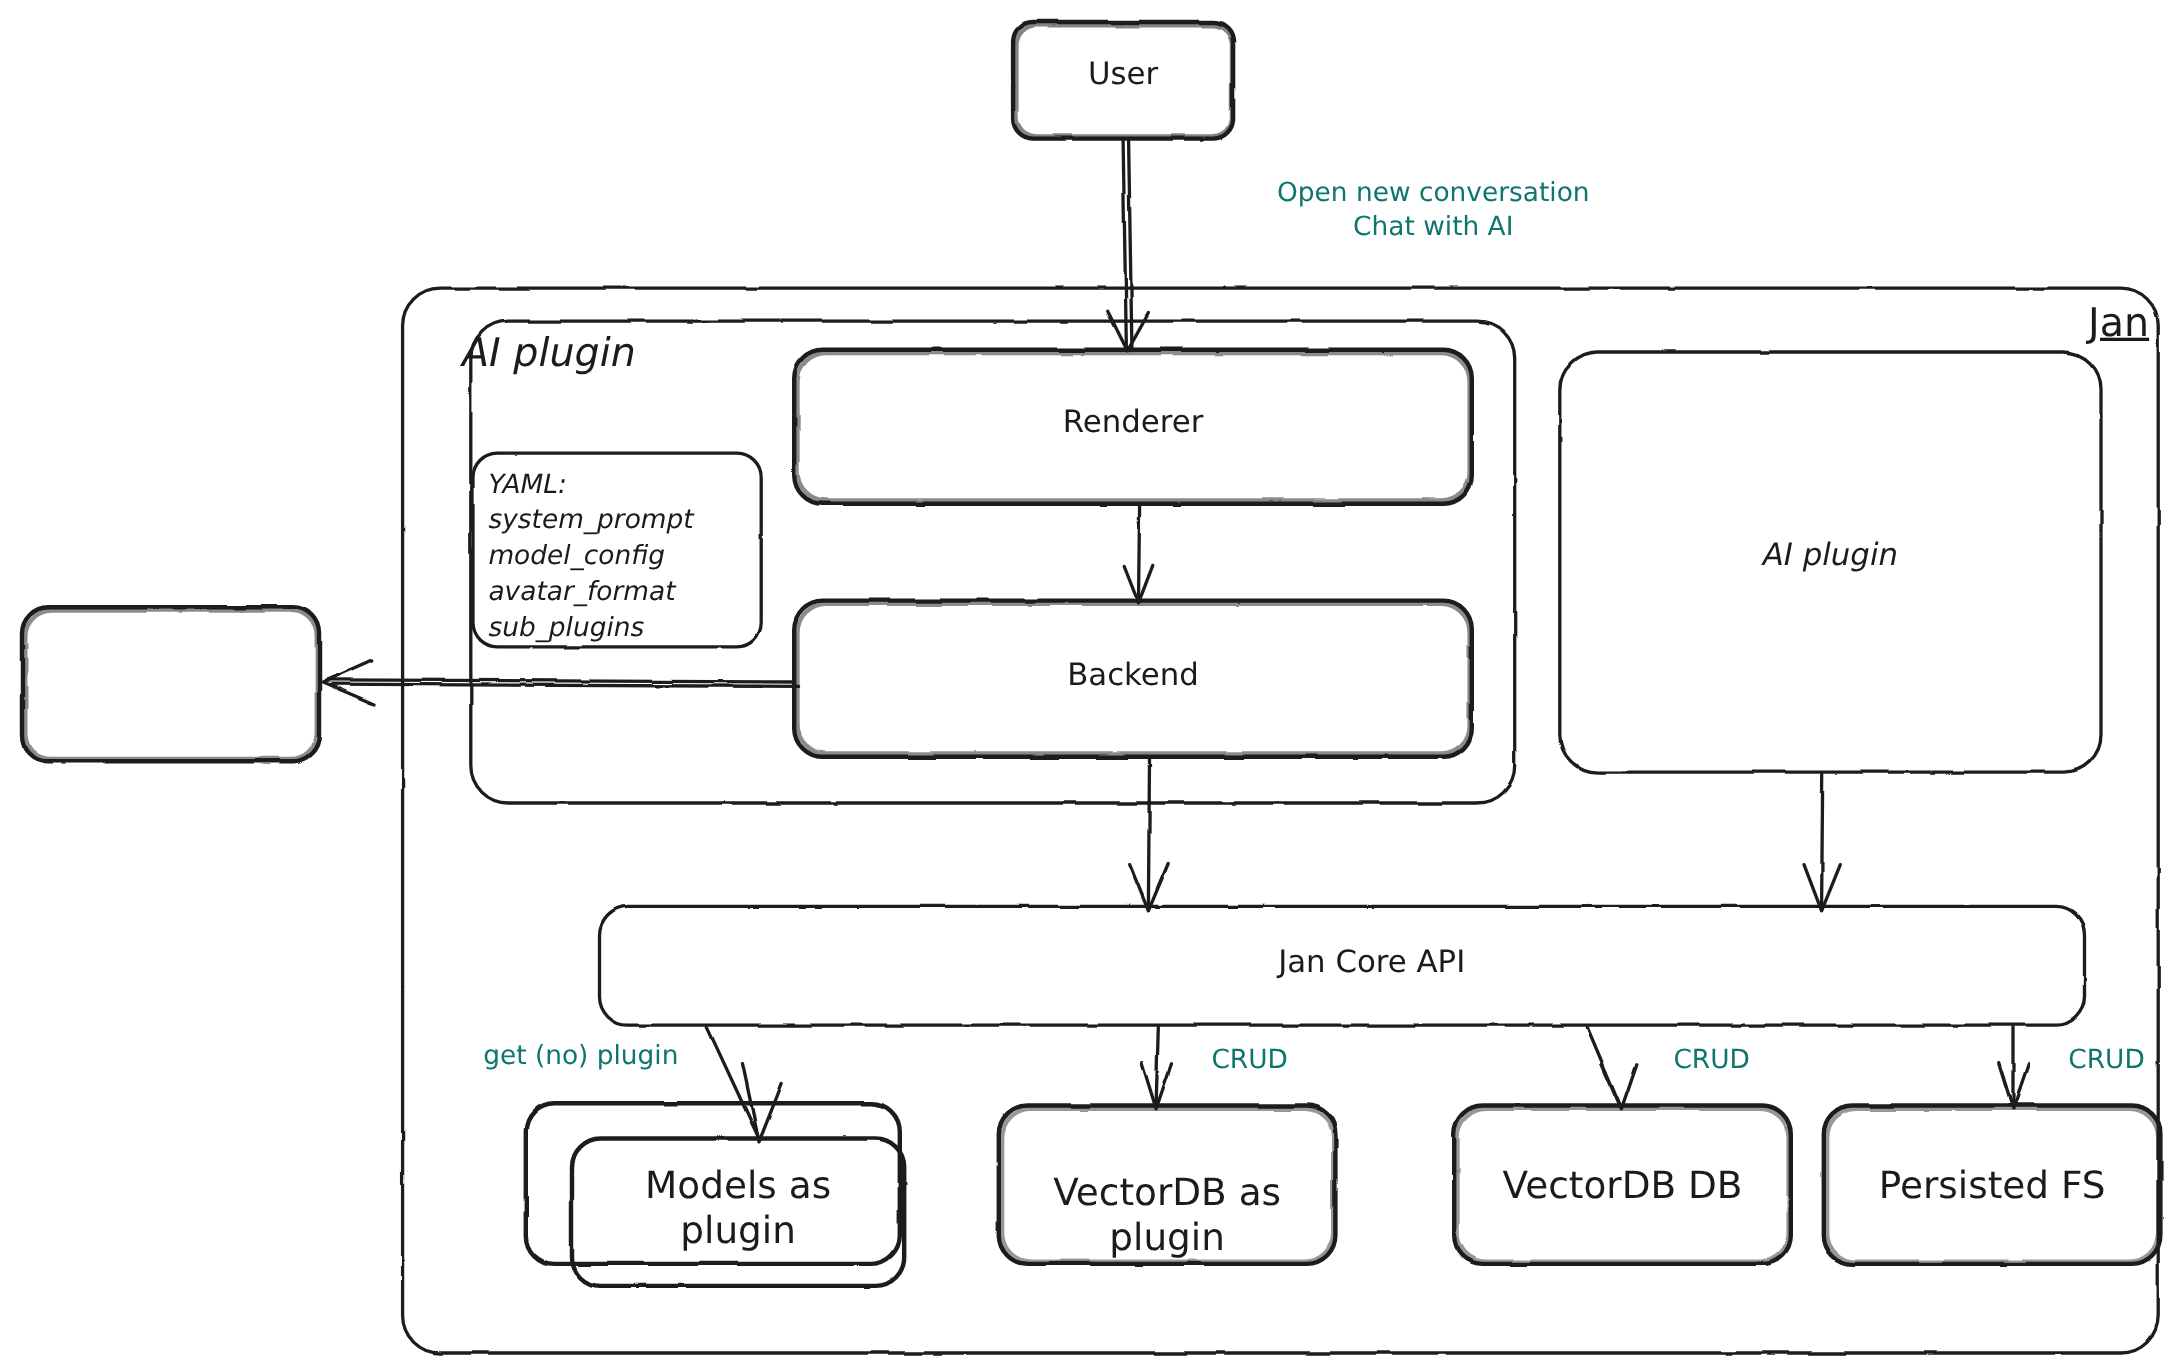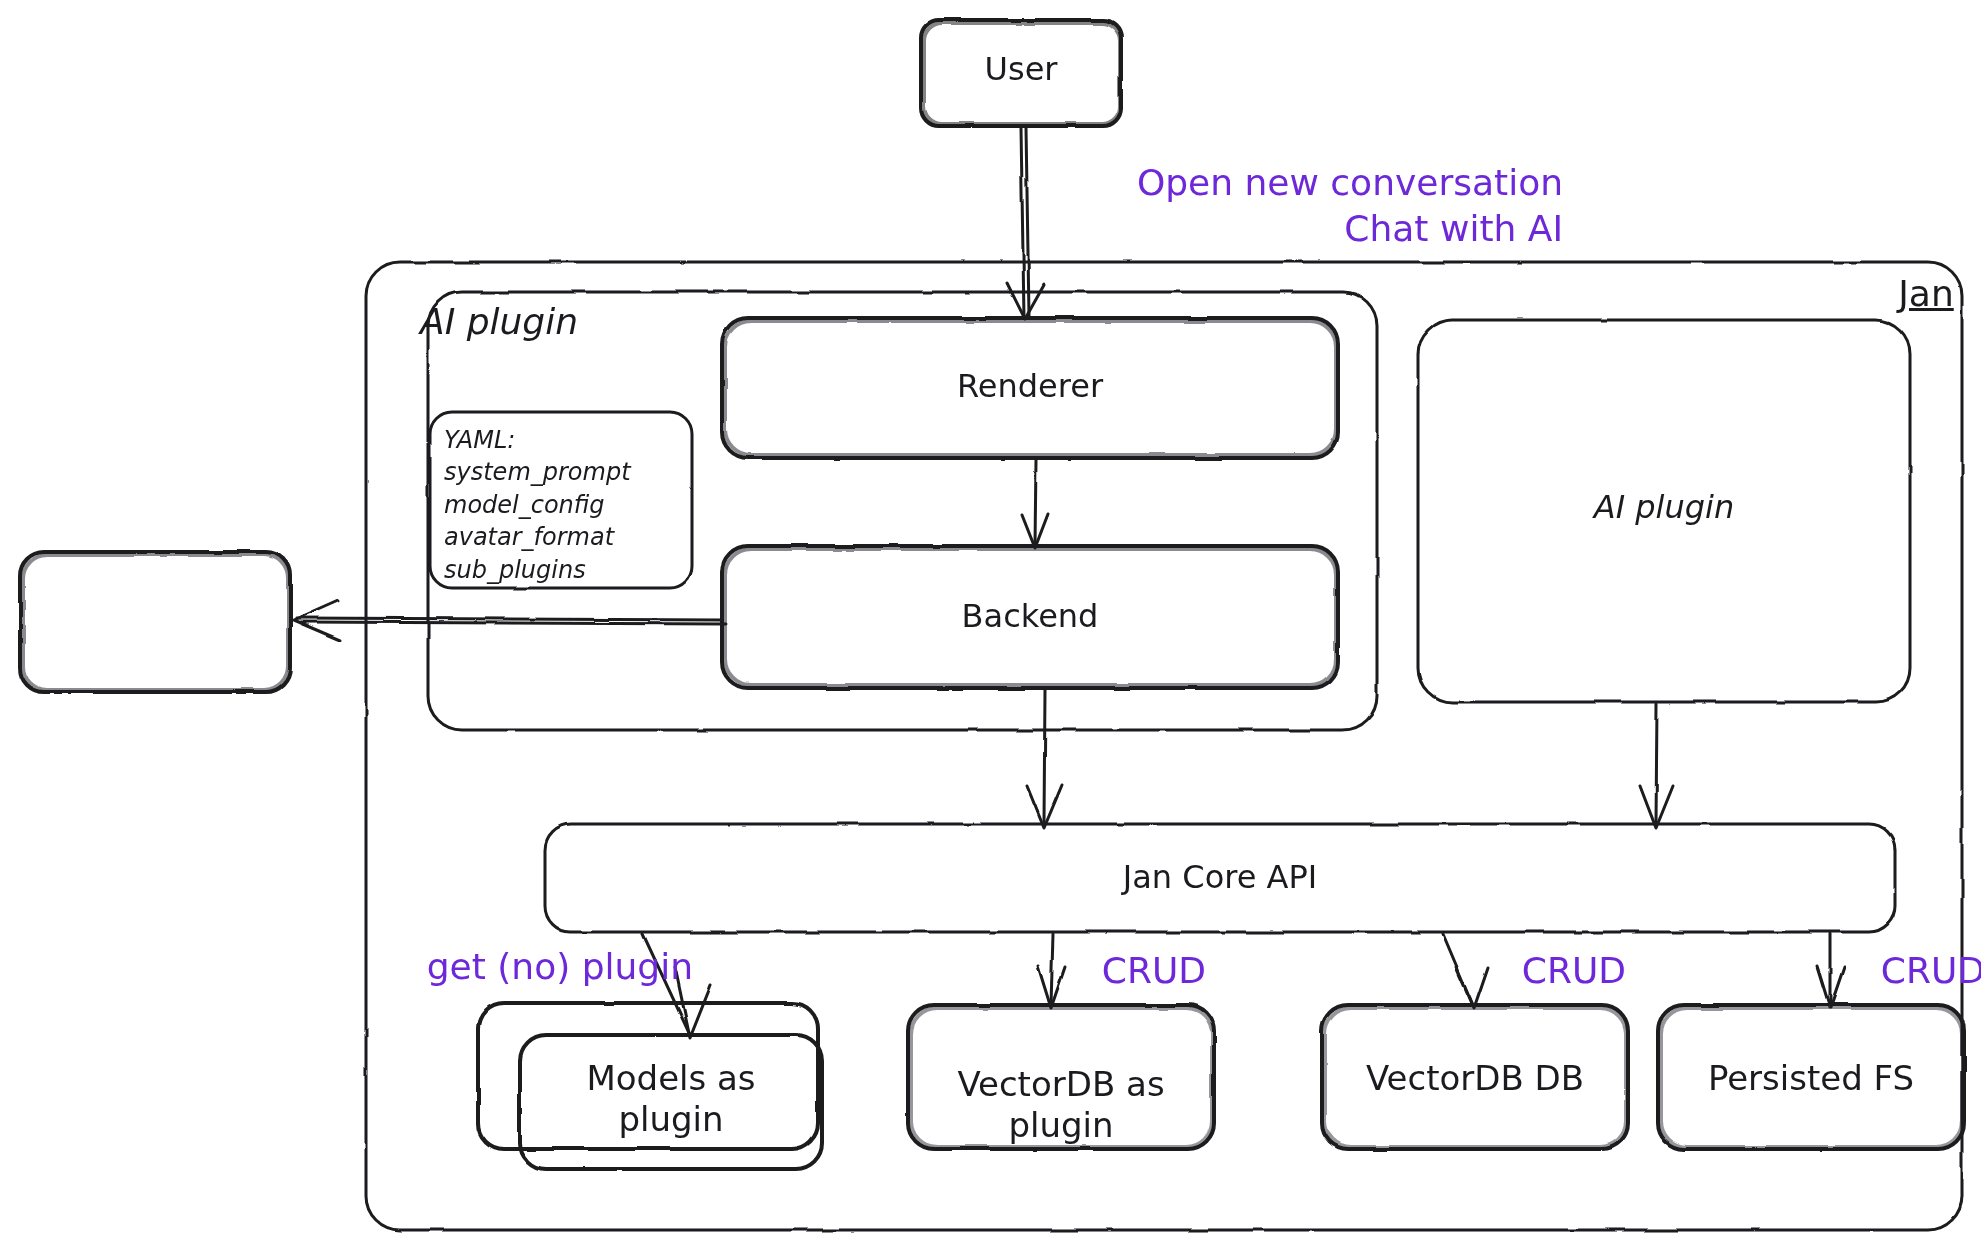--- a/index.html
+++ b/index.html
@@ -24,32 +24,32 @@
   }
   .node-label {
     position: absolute;
     color: #1b1b1f;
     text-align: center;
     line-height: 1.22;
     white-space: pre-line;
     pointer-events: none;
     font-family: "DejaVu Sans", sans-serif;
   }
-  .lbl-xl   { font-size: 32px; }
+  .lbl-xl   { font-size: 28px; }
   .lbl-lg   { font-size: 36px; }
   .lbl-md   { font-size: 34px; }
   .lbl-xs   { font-size: 24px; }
   .italicish { font-style: italic; }
   .edge-label {
     position: absolute;
-    color: #6d28d9;
-    font-size: 36px;
+    color: #0f766e;
+    font-size: 24px;
     line-height: 1.28;
     white-space: pre-line;
-    text-align: right;
+    text-align: center;
     font-family: "DejaVu Sans", sans-serif;
     pointer-events: none;
   }
   .hit {
     position: absolute;
     background: transparent;
   }
 </style>
 </head>
 <body>
@@ -194,21 +194,21 @@
 system_prompt
 model_config
 avatar_format
 sub_plugins</div>
 
   <div class="node-label lbl-xl" style="left:722px; top:597px; width:616px;">Backend</div>
 
   <div class="node-label lbl-xl italicish" style="left:1418px; top:488px; width:492px;">AI plugin</div>
 
 
-  <div class="node-label lbl-xl" style="left:545px; top:858px; width:1350px;">Jan Core API</div>
+  <div class="node-label lbl-xl" style="left:572px; top:858px; width:1350px;">Jan Core API</div>
 
   <div class="node-label lbl-md" style="left:520px; top:1058px; width:302px;text-align:center;">Models as
 plugin</div>
 
   <div class="node-label lbl-md" style="left:908px; top:1028px; width:306px;margin-top:36px;">VectorDB as
 plugin</div>
 
   <div class="node-label lbl-md" style="left:1322px; top:1058px; width:306px;">VectorDB DB</div>
 
   <div class="node-label lbl-md" style="left:1658px; top:1058px; width:306px;">Persisted FS</div>

